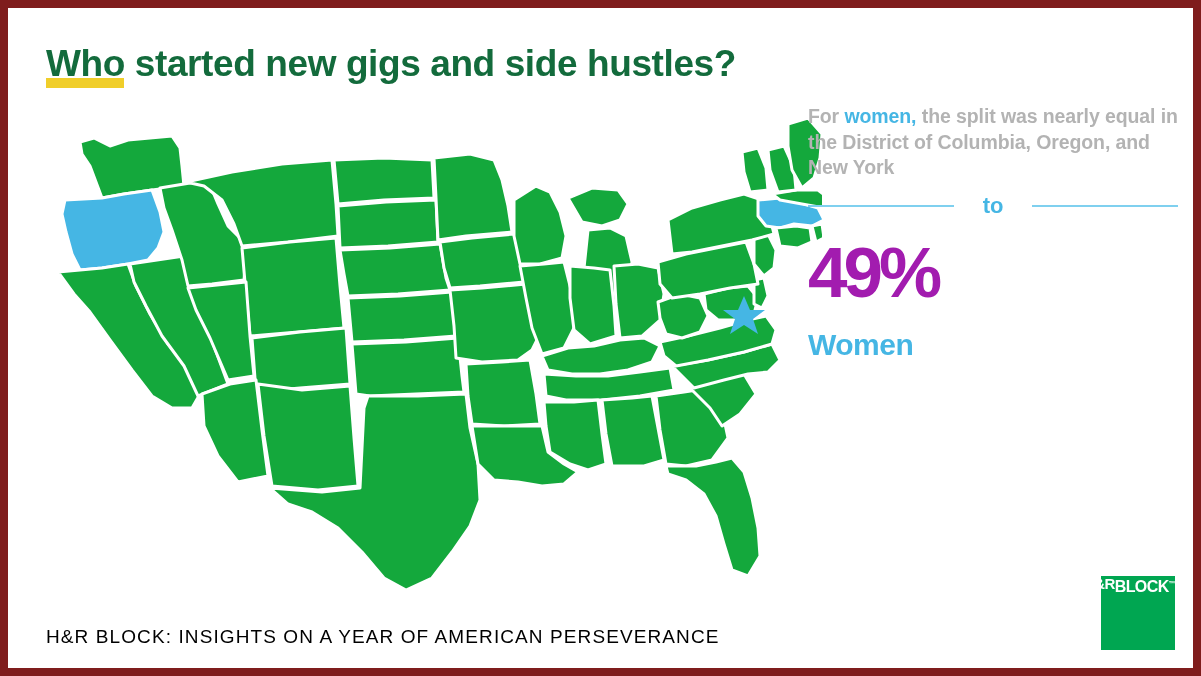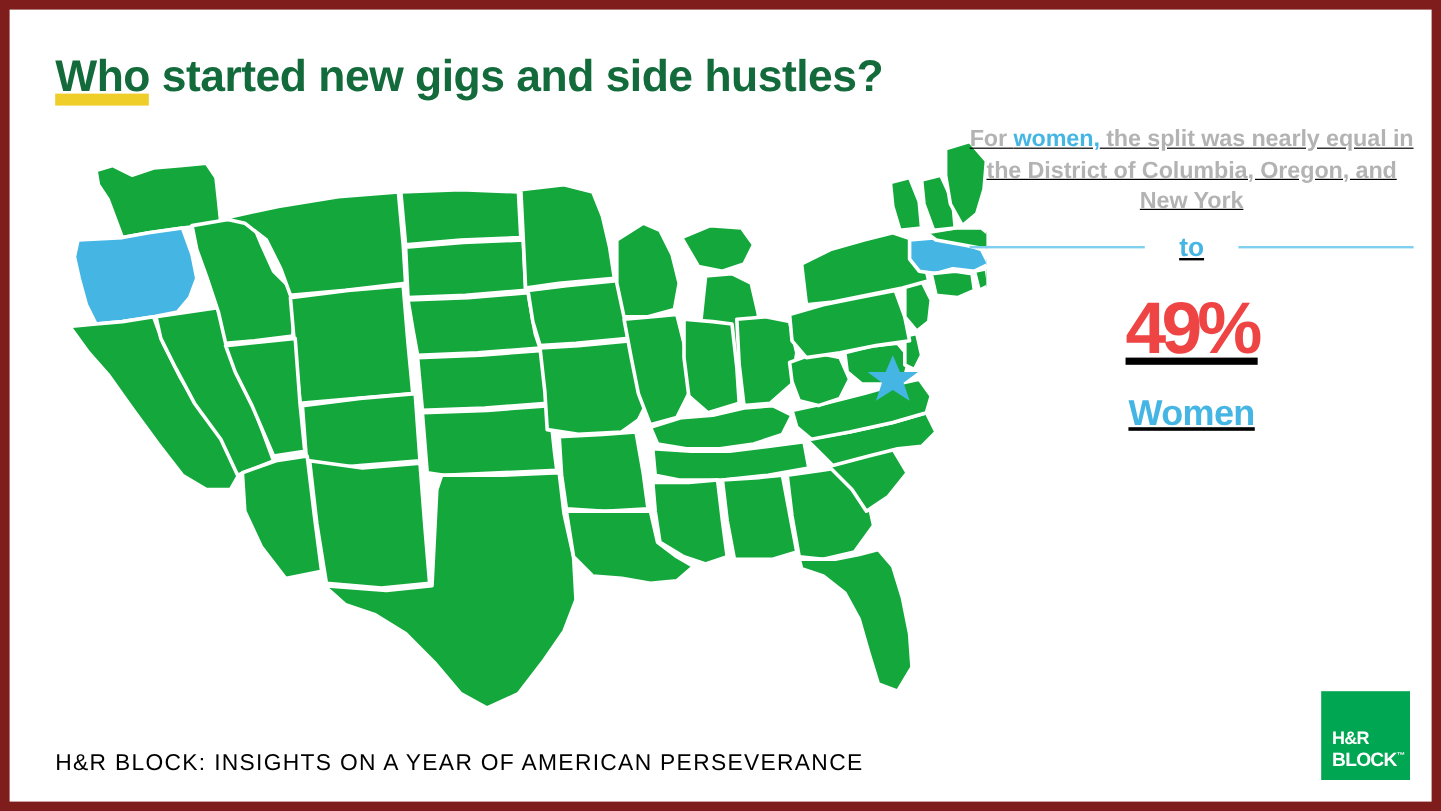--- a/index.html
+++ b/index.html
@@ -58,22 +58,20 @@
     height: 490px;
   }
   #us-map { display: block; width: 790px; height: 490px; }
 
   
   #right-panel {
     position: absolute;
     left: 800px;
     top: 96px;
     width: 370px;
-    text-align: center;
-    text-decoration: underline;
   }
   #panel-caption {
     font-size: 19.5px;
     font-weight: bold;
     line-height: 25.5px;
     color: #b3b3b3;
     margin: 0;
     letter-spacing: -0.1px;
   }
   #panel-caption .hl { color: #45b6e4; }
@@ -101,23 +99,23 @@
     flex: 1 1 auto;
   }
   #divider-label {
     font-size: 22px;
     font-weight: bold;
     color: #45b6e4;
     line-height: 22px;
   }
 
   #stat-bottom {
-    font-size: 61px;
-    font-weight: bold;
-    color: #ef4444;
+    font-size: 71px;
+    font-weight: bold;
+    color: #a21caf;
     line-height: 100px;
     letter-spacing: -4px;
   }
   #stat-bottom-label {
     font-size: 30px;
     font-weight: bold;
     color: #45b6e4;
     line-height: 40px;
     letter-spacing: -0.5px;
     margin-top: 2px;
@@ -137,21 +135,20 @@
 
   
   #brand-logo {
     position: absolute;
     left: 1093px;
     top: 568px;
     width: 74px;
     height: 74px;
     background: #00a651;
     display: flex;
-    flex-direction: column;
     justify-content: flex-end;
     align-items: flex-start;
     padding: 0 0 9px 9px;
     box-sizing: border-box;
   }
   .logo-line {
     color: #ffffff;
     font-weight: bold;
     line-height: 15px;
     letter-spacing: -0.6px;

